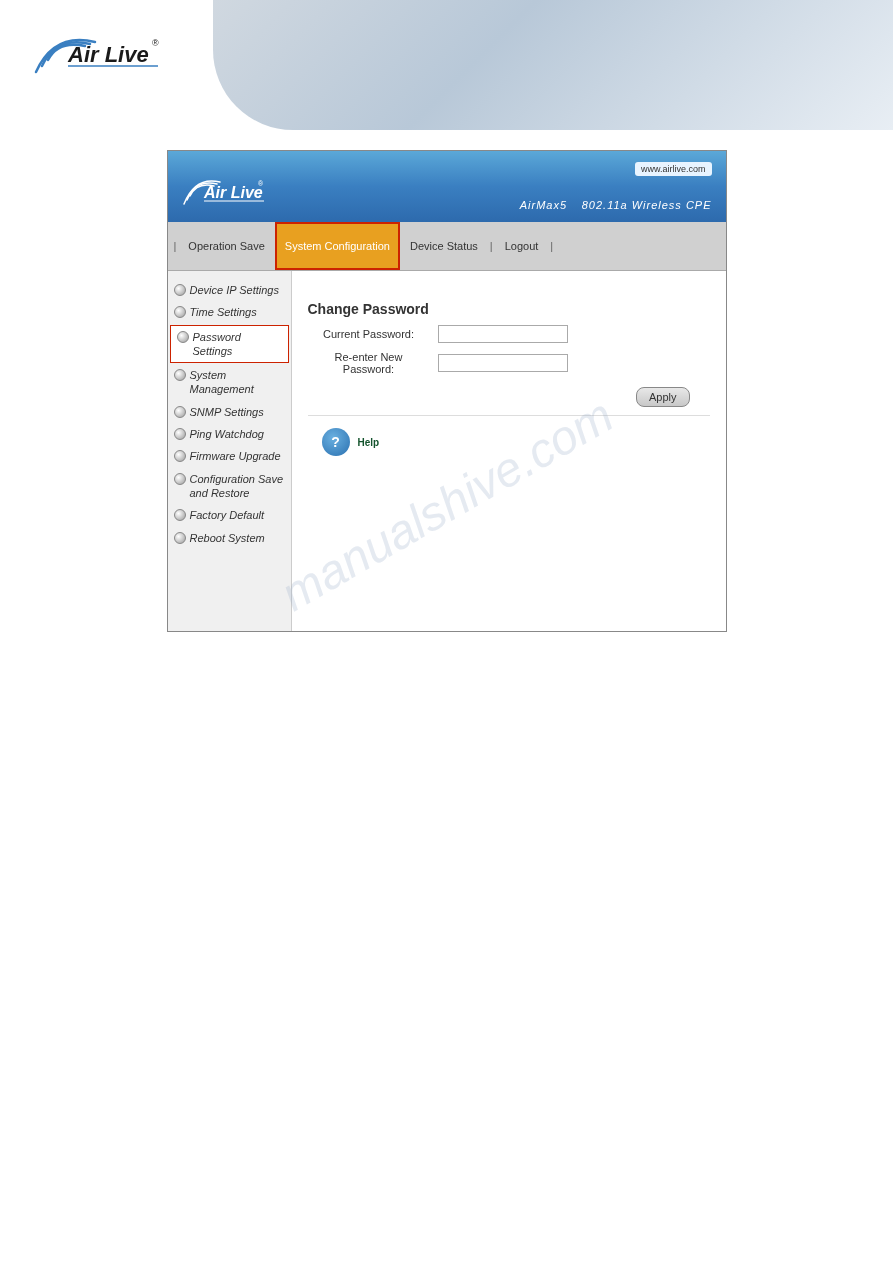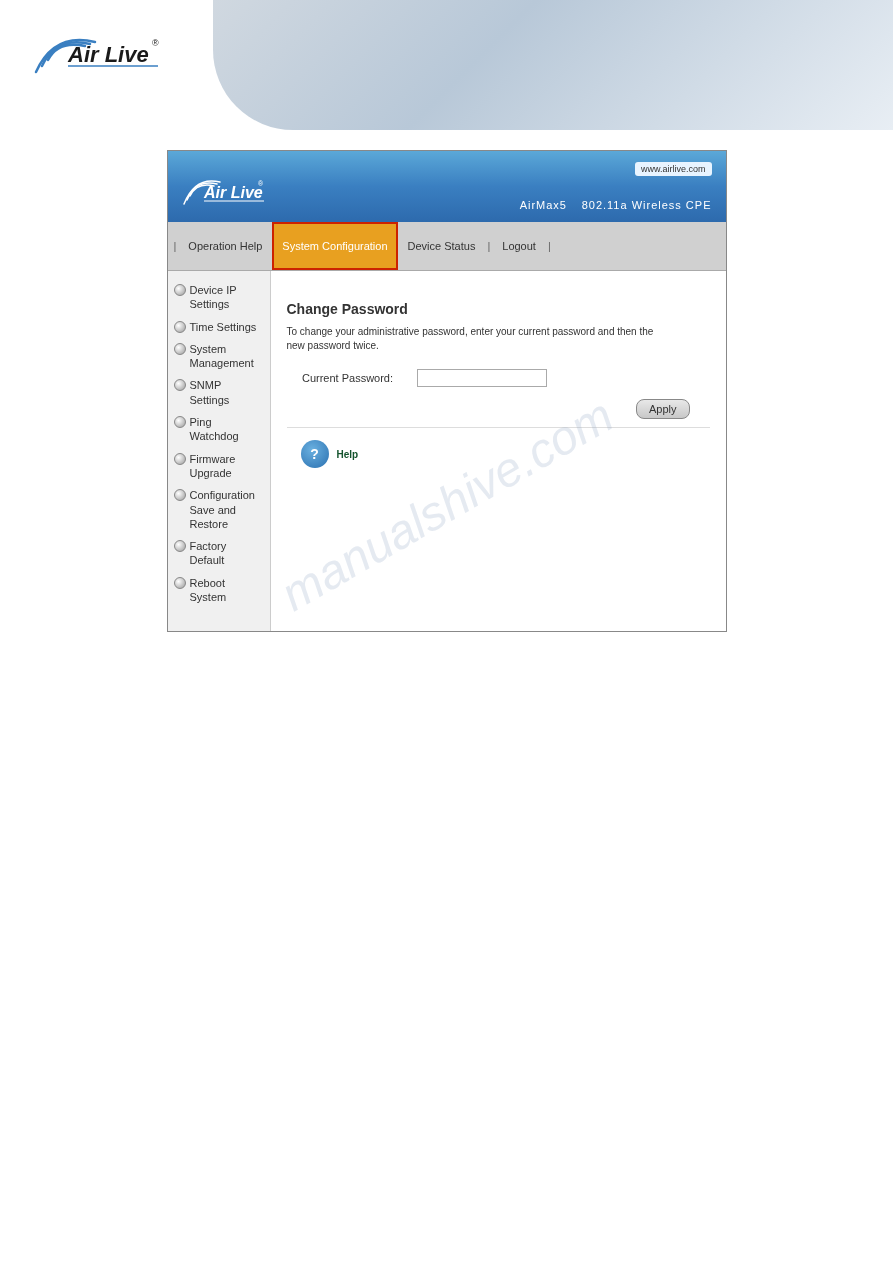--- a/index.html
+++ b/index.html
@@ -86,20 +86,21 @@
     .router-product-name {
       color: white;
       font-size: 14px;
       font-weight: bold;
       letter-spacing: 1px;
     }
 
     .router-product-name span {
       font-weight: normal;
       font-size: 11px;
+      font-style: italic;
     }
 
     
     .router-nav {
       background: #d0d0d0;
       display: flex;
       align-items: center;
       padding: 0 4px;
       border-bottom: 1px solid #aaa;
     }
@@ -126,24 +127,25 @@
     }
 
     
     .router-content {
       display: flex;
       min-height: 360px;
     }
 
     
     .router-sidebar {
-      width: 103px;
+      width: 124px;
       background: #f0f0f0;
       border-right: 1px solid #ccc;
       padding: 8px 0;
+      font-style: italic;
     }
 
     .sidebar-item {
       display: flex;
       align-items: flex-start;
       padding: 4px 6px;
       font-size: 11px;
       color: #333;
       cursor: pointer;
       line-height: 1.3;
@@ -325,21 +327,21 @@
           <div class="router-product-name">
             <span>AirMax5</span>
             &nbsp;
             <span style="font-weight:normal;font-size:11px;">802.11a Wireless CPE</span>
           </div>
         </div>
       </div>
 
       <div class="router-nav">
         <span class="nav-separator">|</span>
-        <div class="nav-tab">Operation Help</div>
+        <div class="nav-tab">Operation Save</div>
         <div class="nav-tab active">System Configuration</div>
         <div class="nav-tab">Device Status</div>
         <span class="nav-separator">|</span>
         <div class="nav-tab">Logout</div>
         <span class="nav-separator">|</span>
       </div>
 
       <div class="router-content">
 
         <div class="router-sidebar">
@@ -347,20 +349,24 @@
           <div class="sidebar-item">
             <span class="bullet"></span>
             <span>Device IP Settings</span>
           </div>
 
           <div class="sidebar-item">
             <span class="bullet"></span>
             <span>Time Settings</span>
           </div>
 
+          <div class="sidebar-item active">
+            <span class="bullet"></span>
+            <span>Password Settings</span>
+          </div>
 
           <div class="sidebar-item">
             <span class="bullet"></span>
             <span>System Management</span>
           </div>
 
           <div class="sidebar-item">
             <span class="bullet"></span>
             <span>SNMP Settings</span>
           </div>
@@ -388,28 +394,31 @@
           <div class="sidebar-item">
             <span class="bullet"></span>
             <span>Reboot System</span>
           </div>
 
         </div>
 
         <div class="router-main">
 
           <div class="change-password-title">Change Password</div>
-          <div class="change-password-desc">To change your administrative password, enter your current password and then the new password twice.</div>
 
           <div class="form-row">
             <label class="form-label">Current Password:</label>
             <input type="password" class="form-input" value="" style="">
           </div>
 
 
+          <div class="form-row">
+            <label class="form-label">Re-enter New Password:</label>
+            <input type="password" class="form-input" value="" style="">
+          </div>
 
           <div class="apply-row">
             <button class="apply-btn">Apply</button>
           </div>
 
           <div class="help-section">
             <div class="help-icon">?</div>
             <span class="help-text">Help</span>
           </div>
 

